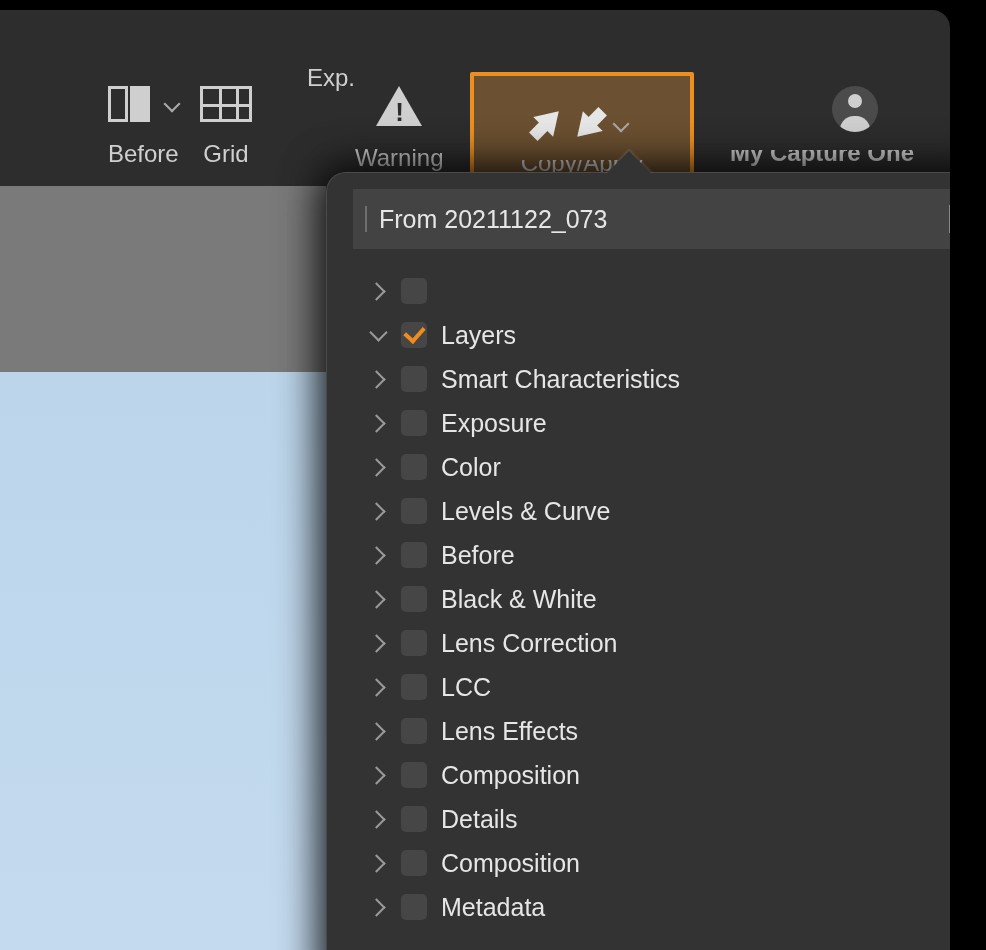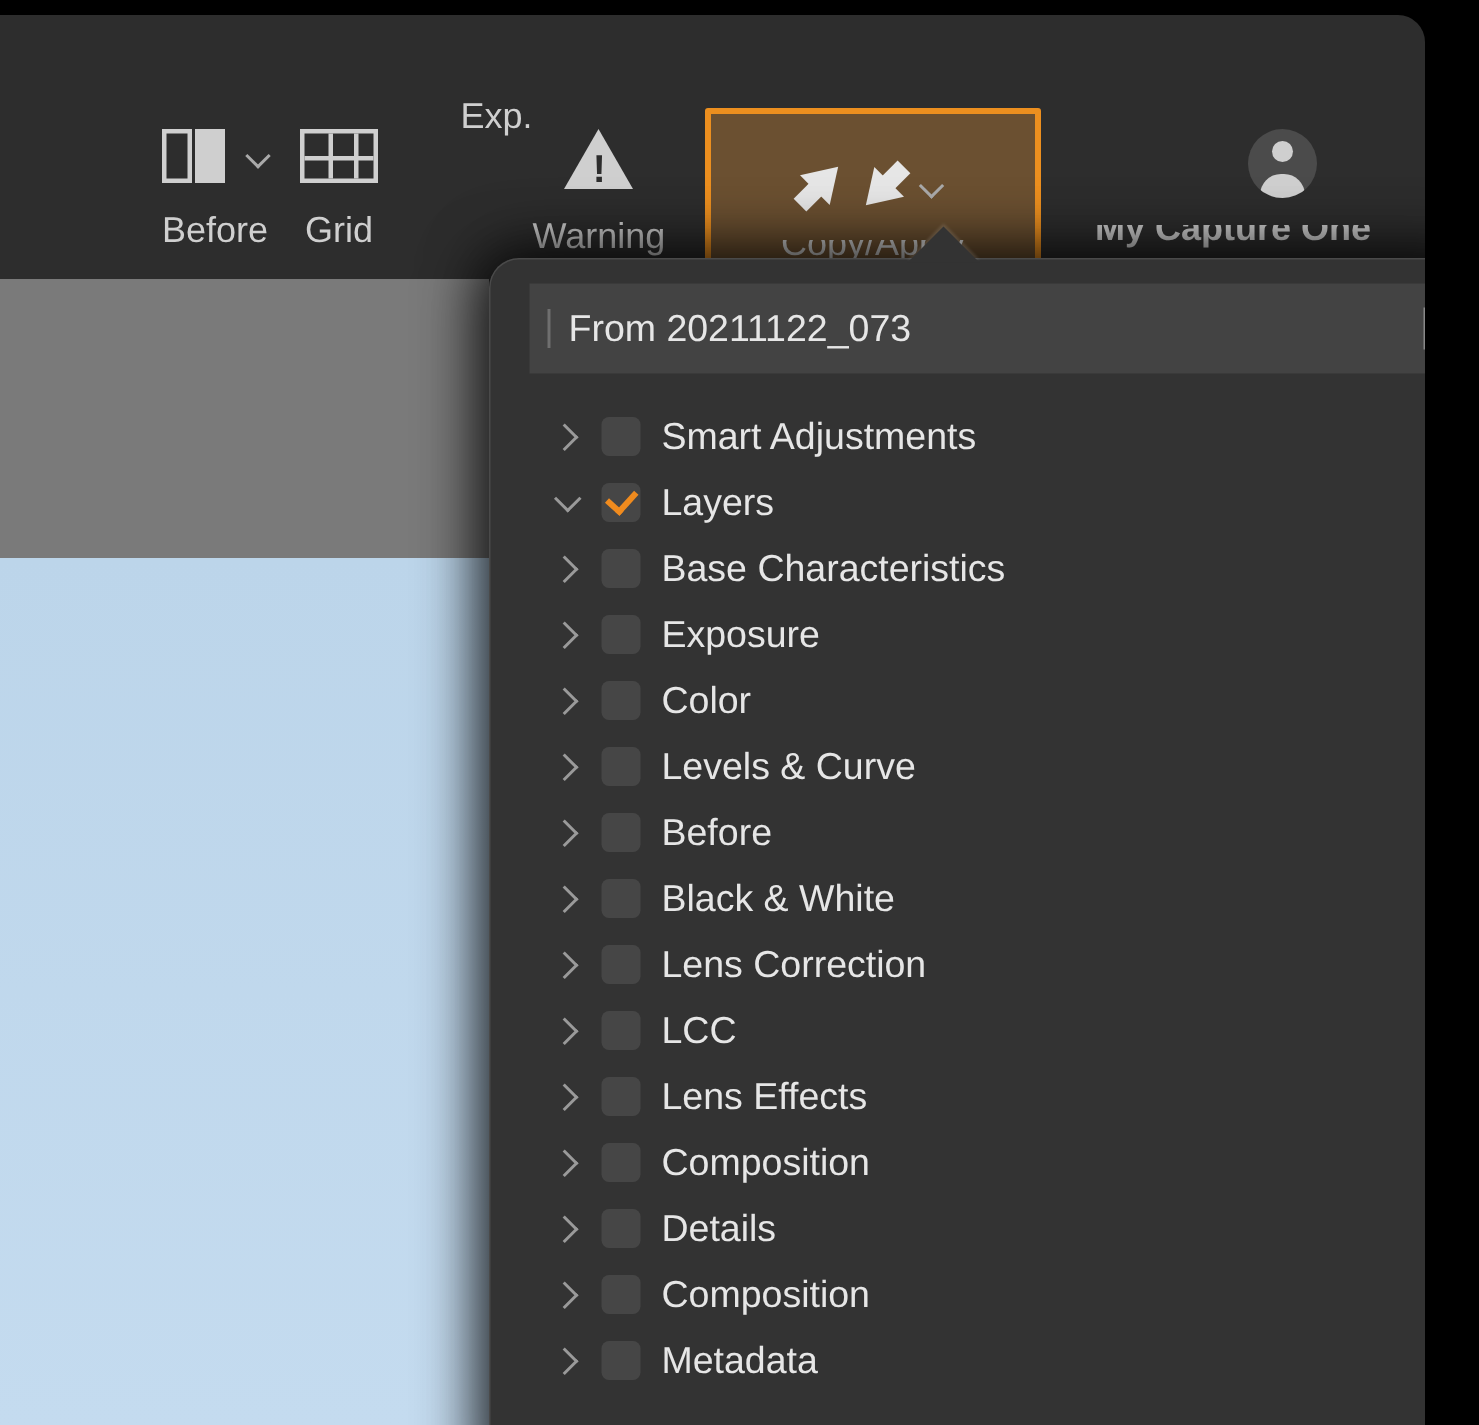--- a/index.html
+++ b/index.html
@@ -300,31 +300,30 @@
   <div class="popover">
     <div class="search-row">
       <span class="divider"></span>
       <span class="text">From 20211122_073</span>
       <span class="caret-end"></span>
     </div>
     <div class="tree" id="tree">
         <div class="row">
           <span class="disclosure right"></span>
           <span class="cbox"></span>
-          <span class="lbl">Smart Adjustments</span>
         </div>
         <div class="row">
           <span class="disclosure down"></span>
           <span class="cbox checked"></span>
           <span class="lbl">Layers</span>
         </div>
         <div class="row">
           <span class="disclosure right"></span>
           <span class="cbox"></span>
-          <span class="lbl">Base Characteristics</span>
+          <span class="lbl">Smart Characteristics</span>
         </div>
         <div class="row">
           <span class="disclosure right"></span>
           <span class="cbox"></span>
           <span class="lbl">Exposure</span>
         </div>
         <div class="row">
           <span class="disclosure right"></span>
           <span class="cbox"></span>
           <span class="lbl">Color</span>

